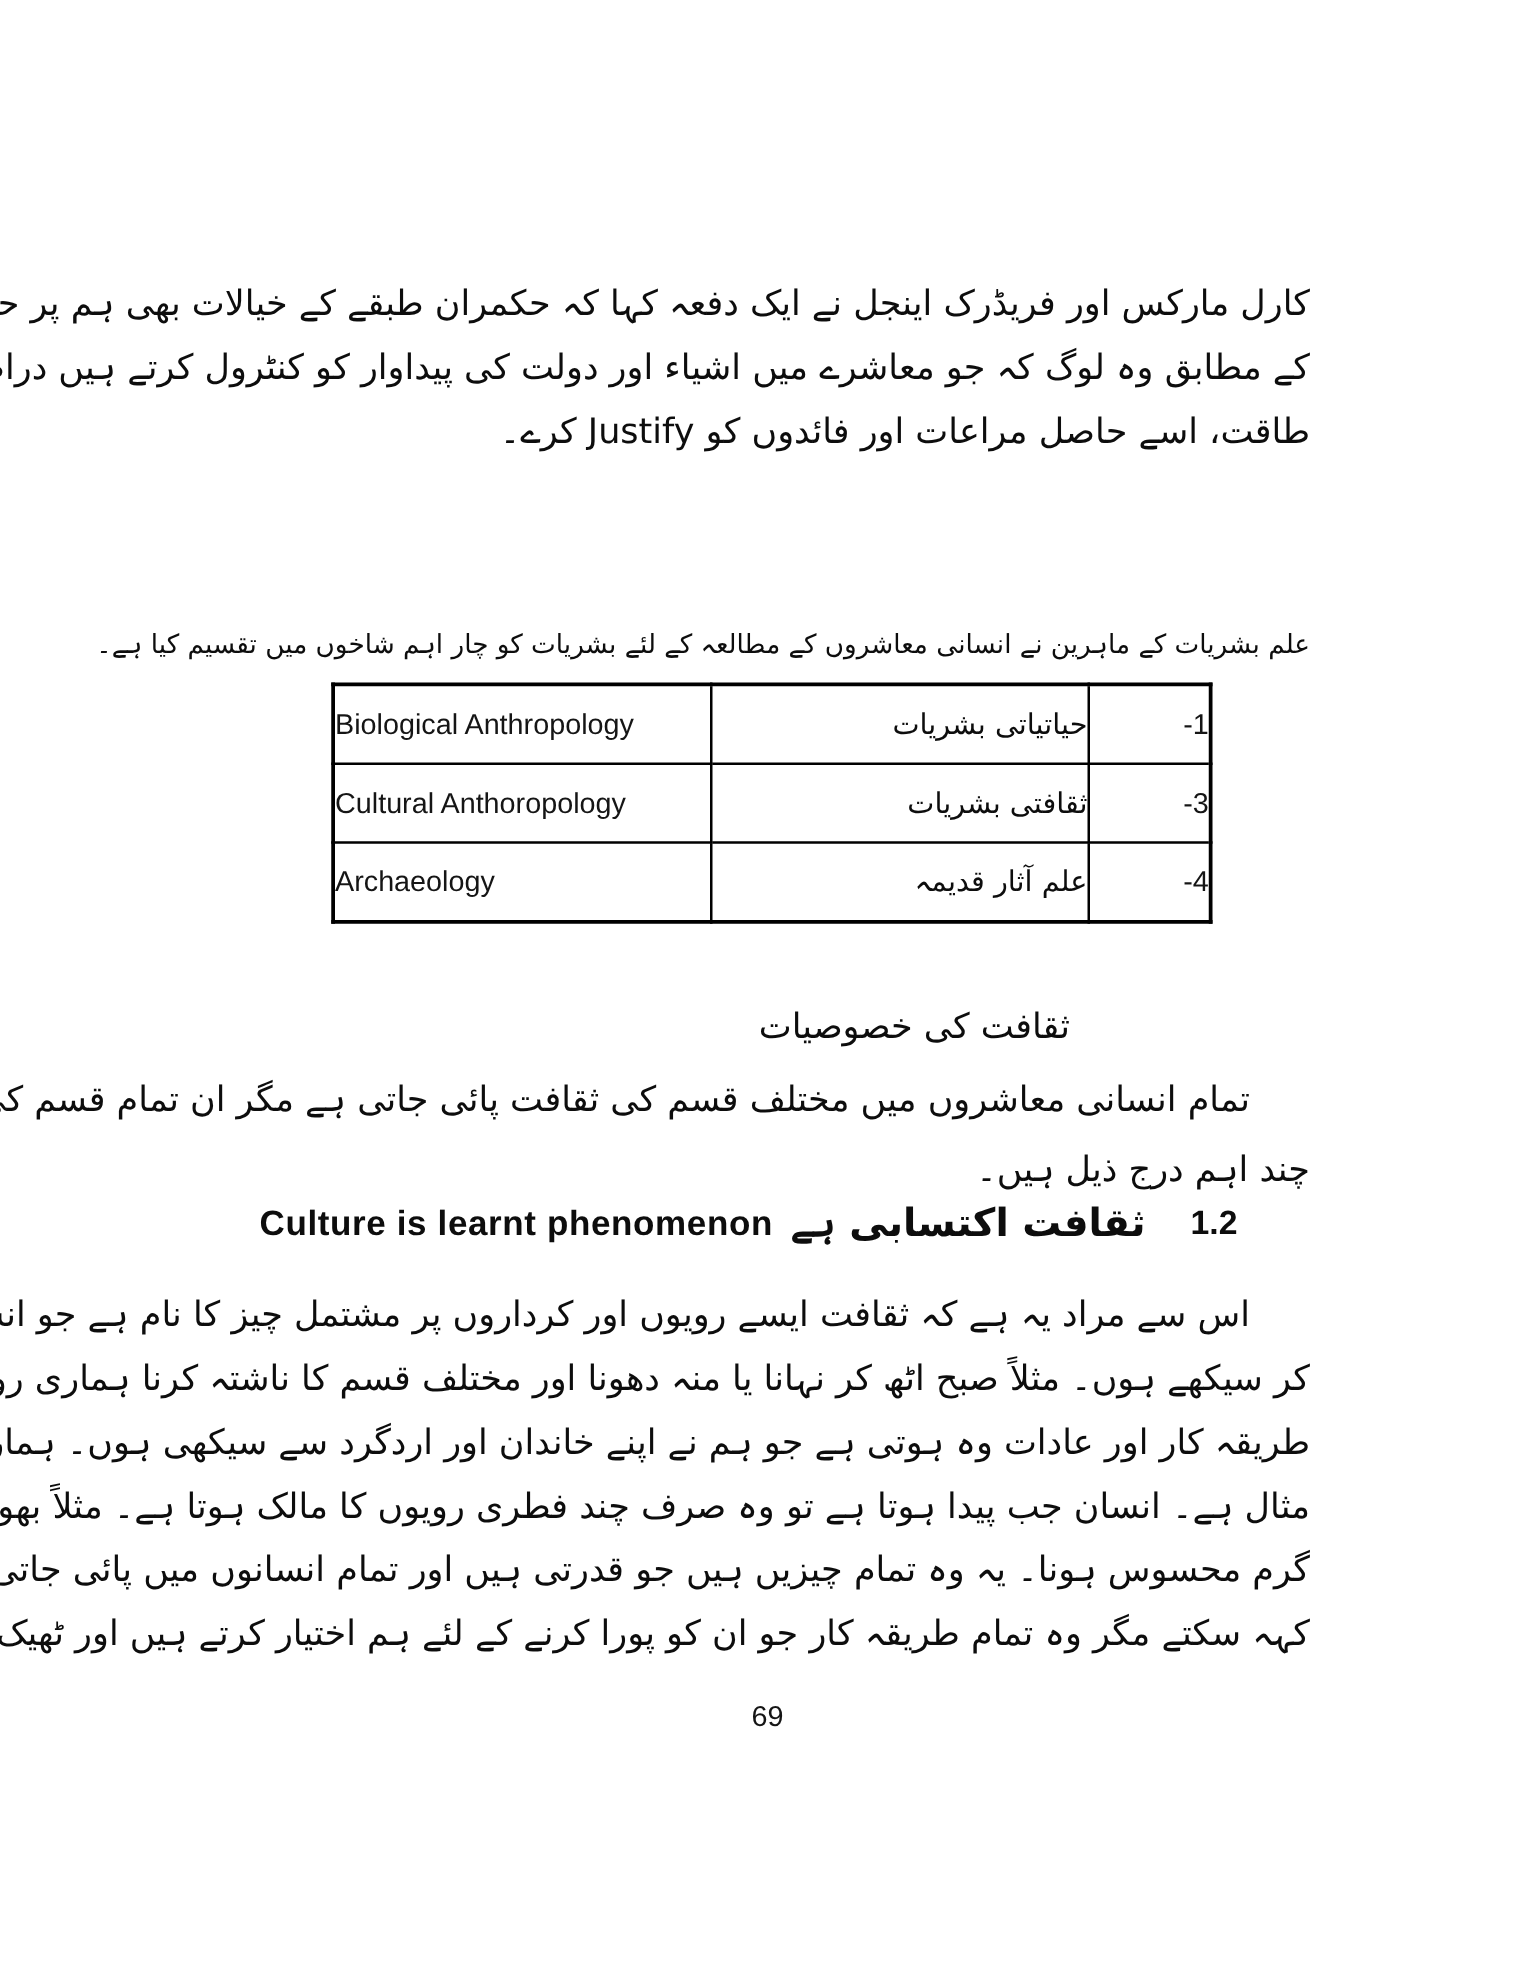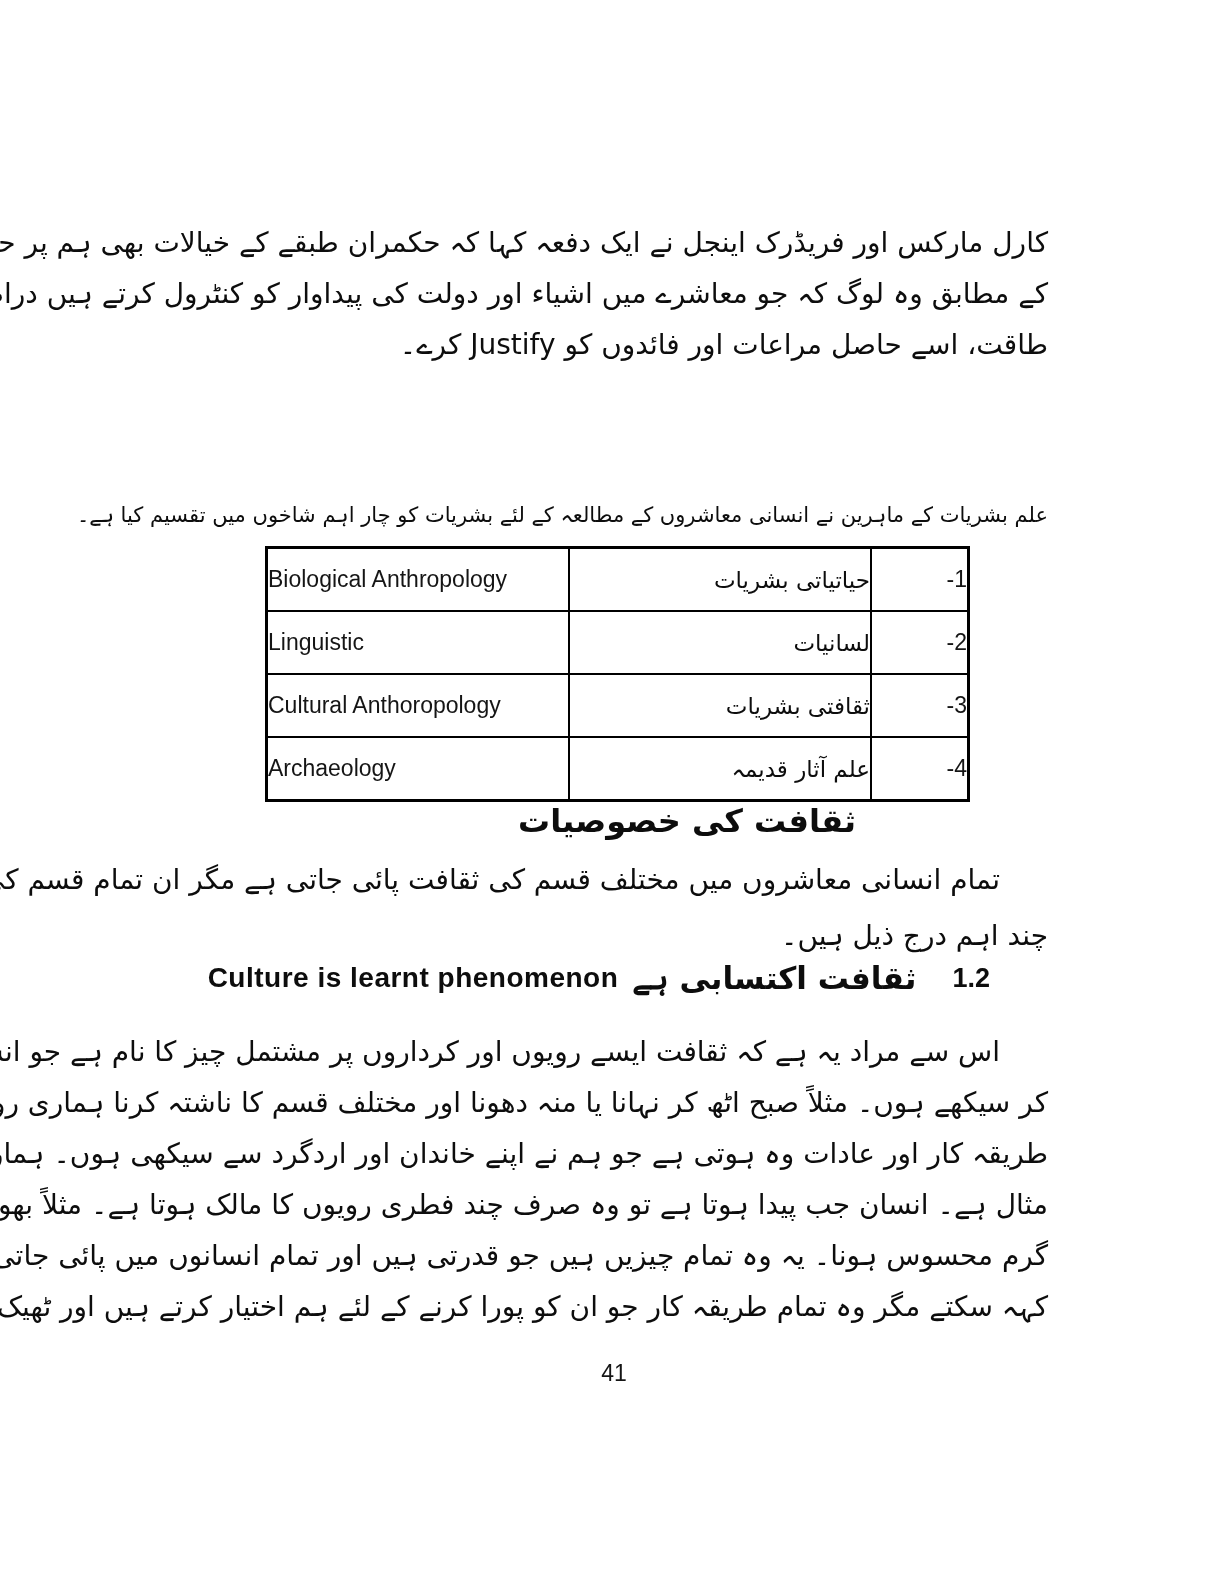--- a/index.html
+++ b/index.html
@@ -80,22 +80,22 @@
     font-size: 23px;
     text-align: right;
     padding-right: 22px;
     color: #151515;
   }
 
   #features-heading {
     position: absolute;
     right: 368px;
     top: 797px;
-    font-size: 32px;
-    font-weight: bold;
+    font-size: 28px;
+    font-weight: normal;
     line-height: 48px;
   }
   #features-para { top: 852px; }
   #features-para .uline { line-height: 56px; height: 56px; }
 
   #section-heading {
     position: absolute;
     right: 234px;
     top: 960px;
     display: flex;
@@ -139,25 +139,20 @@
   </div>
 
   <table id="anthro-table" class="latin">
     <tbody>
       <tr>
         <td class="cell-english latin">Biological Anthropology</td>
         <td class="cell-urdu urdu">حیاتیاتی بشریات</td>
         <td class="cell-num latin">-1</td>
       </tr>
       <tr>
-        <td class="cell-english latin">Linguistic</td>
-        <td class="cell-urdu urdu">لسانیات</td>
-        <td class="cell-num latin">-2</td>
-      </tr>
-      <tr>
         <td class="cell-english latin">Cultural Anthoropology</td>
         <td class="cell-urdu urdu">ثقافتی بشریات</td>
         <td class="cell-num latin">-3</td>
       </tr>
       <tr>
         <td class="cell-english latin">Archaeology</td>
         <td class="cell-urdu urdu">علم آثار قدیمہ</td>
         <td class="cell-num latin">-4</td>
       </tr>
     </tbody>
@@ -178,15 +173,15 @@
 
   <div id="para-learnt" class="textblock urdu">
     <div class="uline indent">اس سے مراد یہ ہے کہ ثقافت ایسے رویوں اور کرداروں پر مشتمل چیز کا نام ہے جو انسانوں نے کسی معاشرے میں رہ</div>
     <div class="uline">کر سیکھے ہوں۔ مثلاً صبح اٹھ کر نہانا یا منہ دھونا اور مختلف قسم کا ناشتہ کرنا ہماری روزمرہ زندگی میں ہمارے کھانے پینے کے تمام</div>
     <div class="uline">طریقہ کار اور عادات وہ ہوتی ہے جو ہم نے اپنے خاندان اور اردگرد سے سیکھی ہوں۔ ہمارا لباس پہننے کا طریقہ کار بھی ایک</div>
     <div class="uline">مثال ہے۔ انسان جب پیدا ہوتا ہے تو وہ صرف چند فطری رویوں کا مالک ہوتا ہے۔ مثلاً بھوک لگنا، پیاس لگنا، درد ہونا، ٹھنڈا</div>
     <div class="uline">گرم محسوس ہونا۔ یہ وہ تمام چیزیں ہیں جو قدرتی ہیں اور تمام انسانوں میں پائی جاتی ہیں۔ اس لئے ہم انہیں ثقافت کا حصہ نہیں</div>
     <div class="uline">کہہ سکتے مگر وہ تمام طریقہ کار جو ان کو پورا کرنے کے لئے ہم اختیار کرتے ہیں اور ٹھیک یا غلط کے حوالے سے جن چیزوں کا</div>
   </div>
 
-  <div id="page-number" class="latin">41</div>
+  <div id="page-number" class="latin">69</div>
 
 </div>
 
 </body></html>

